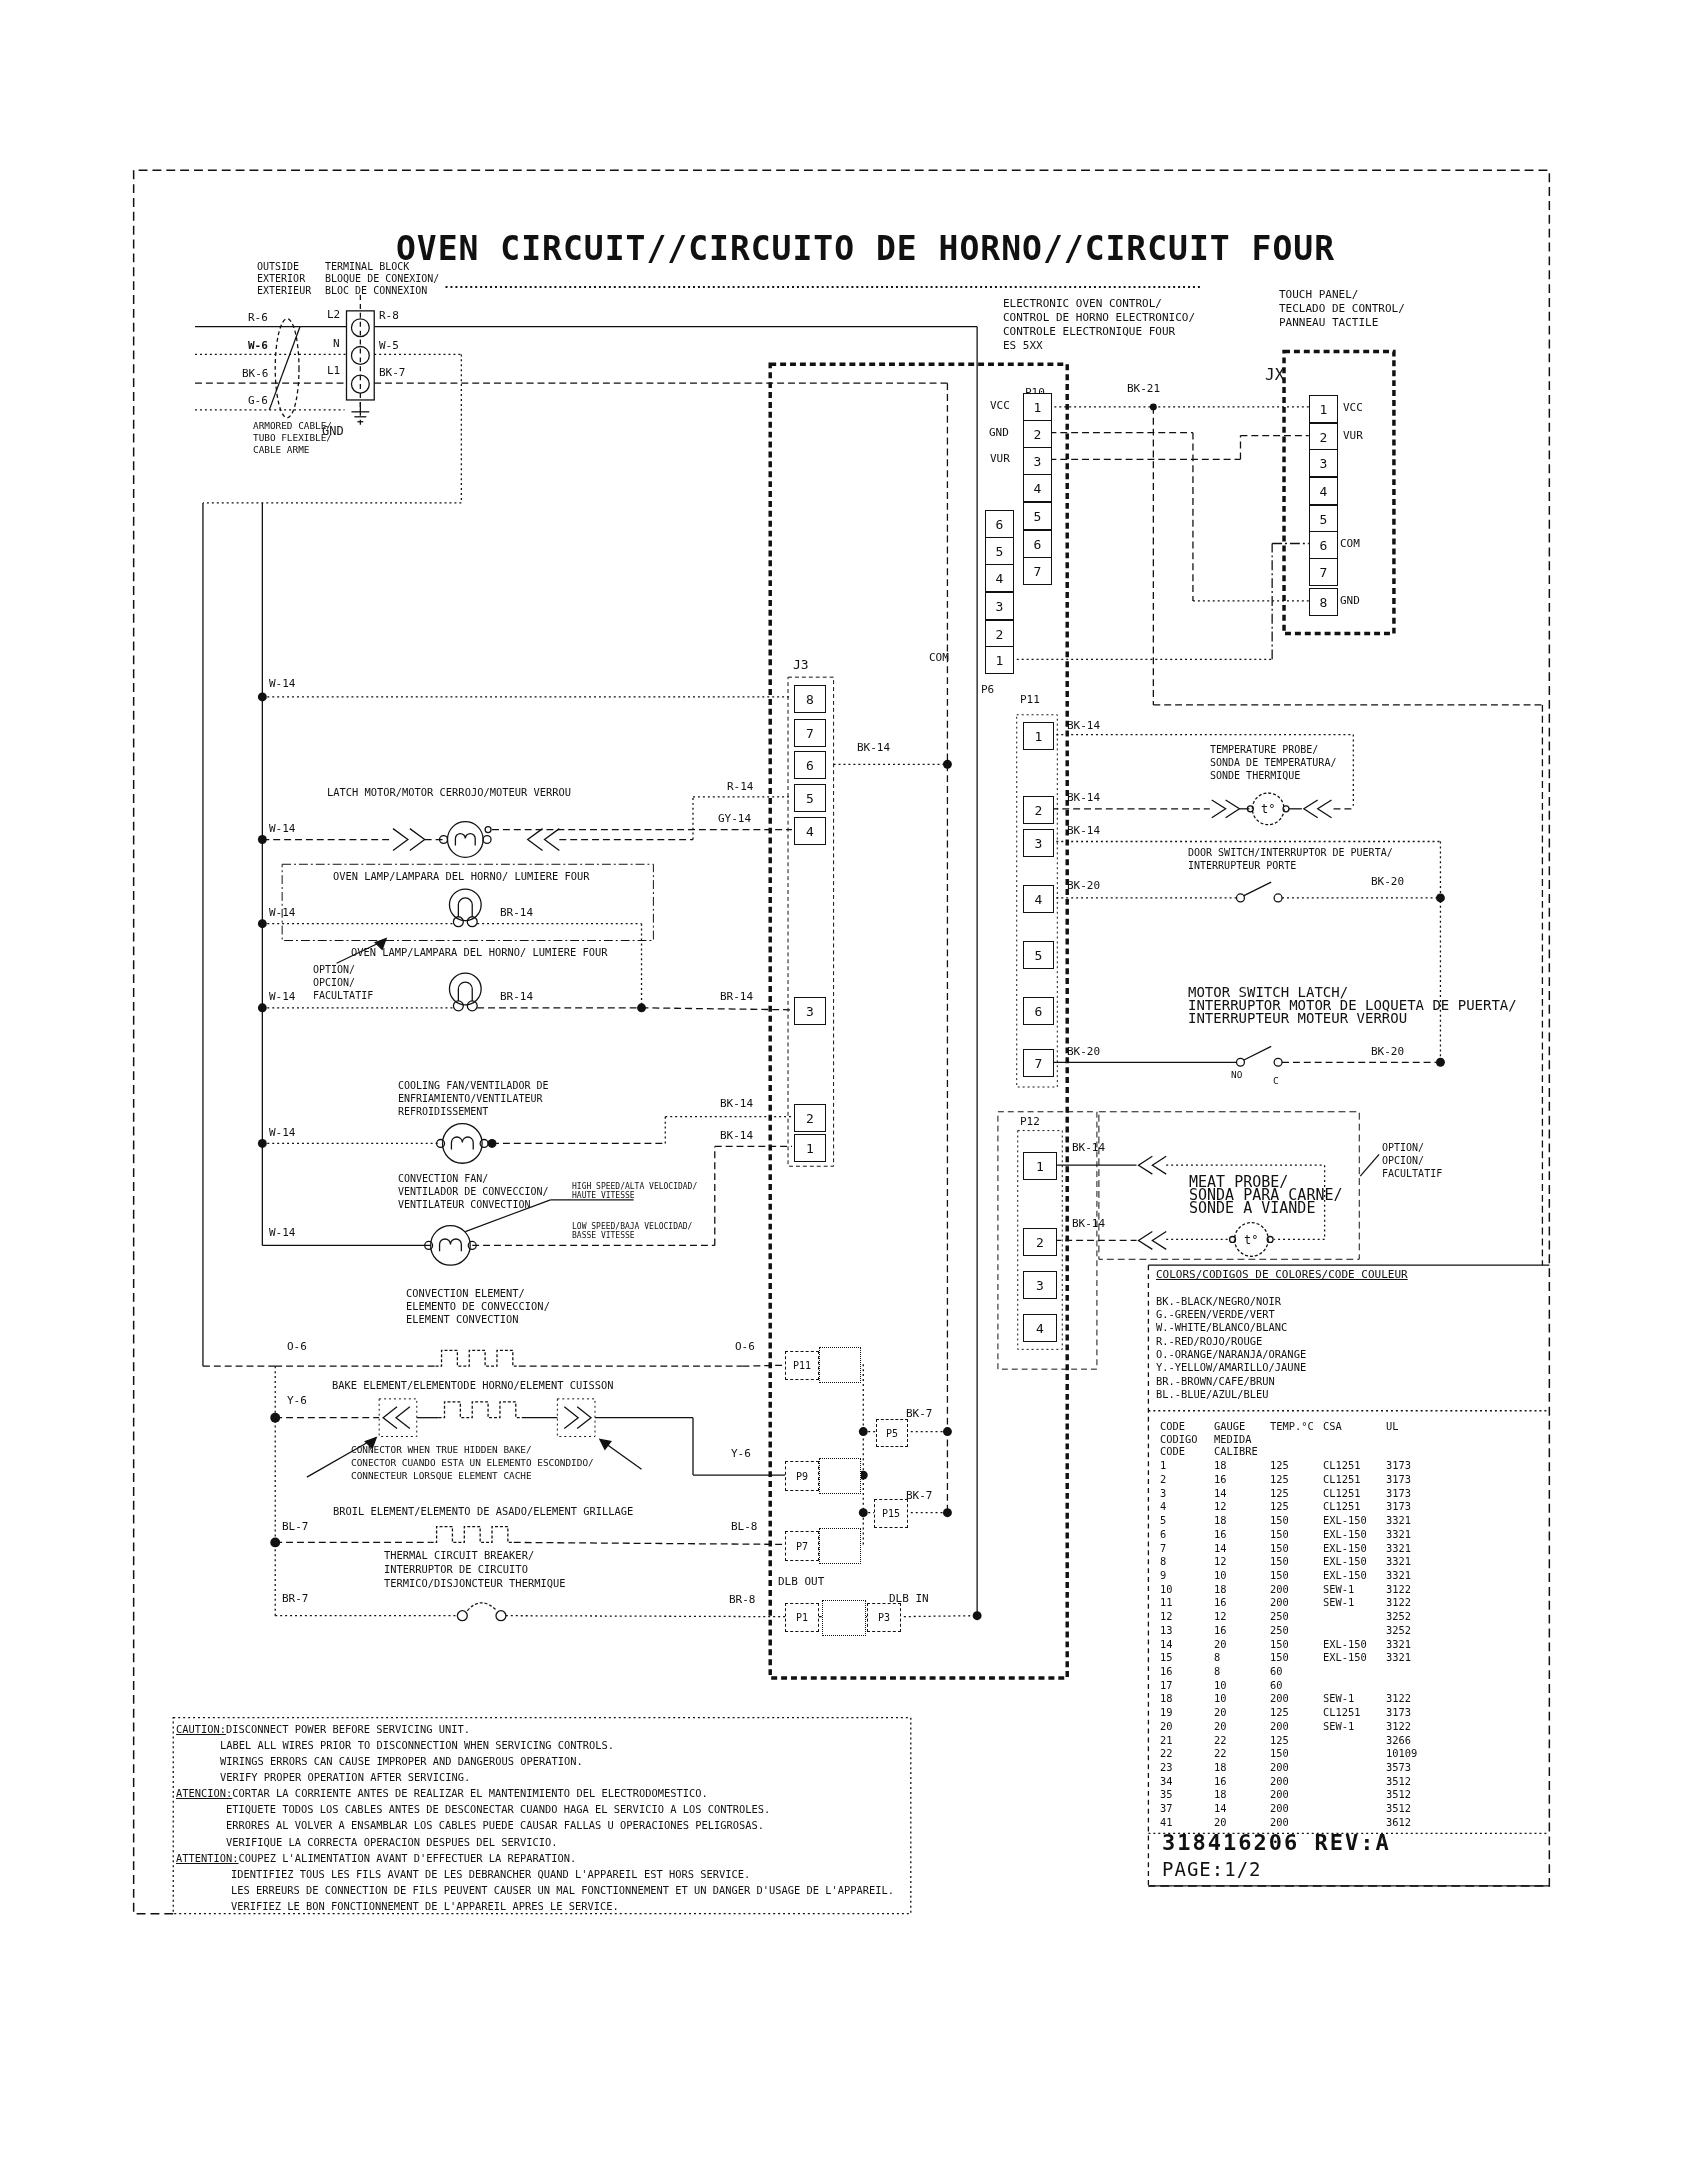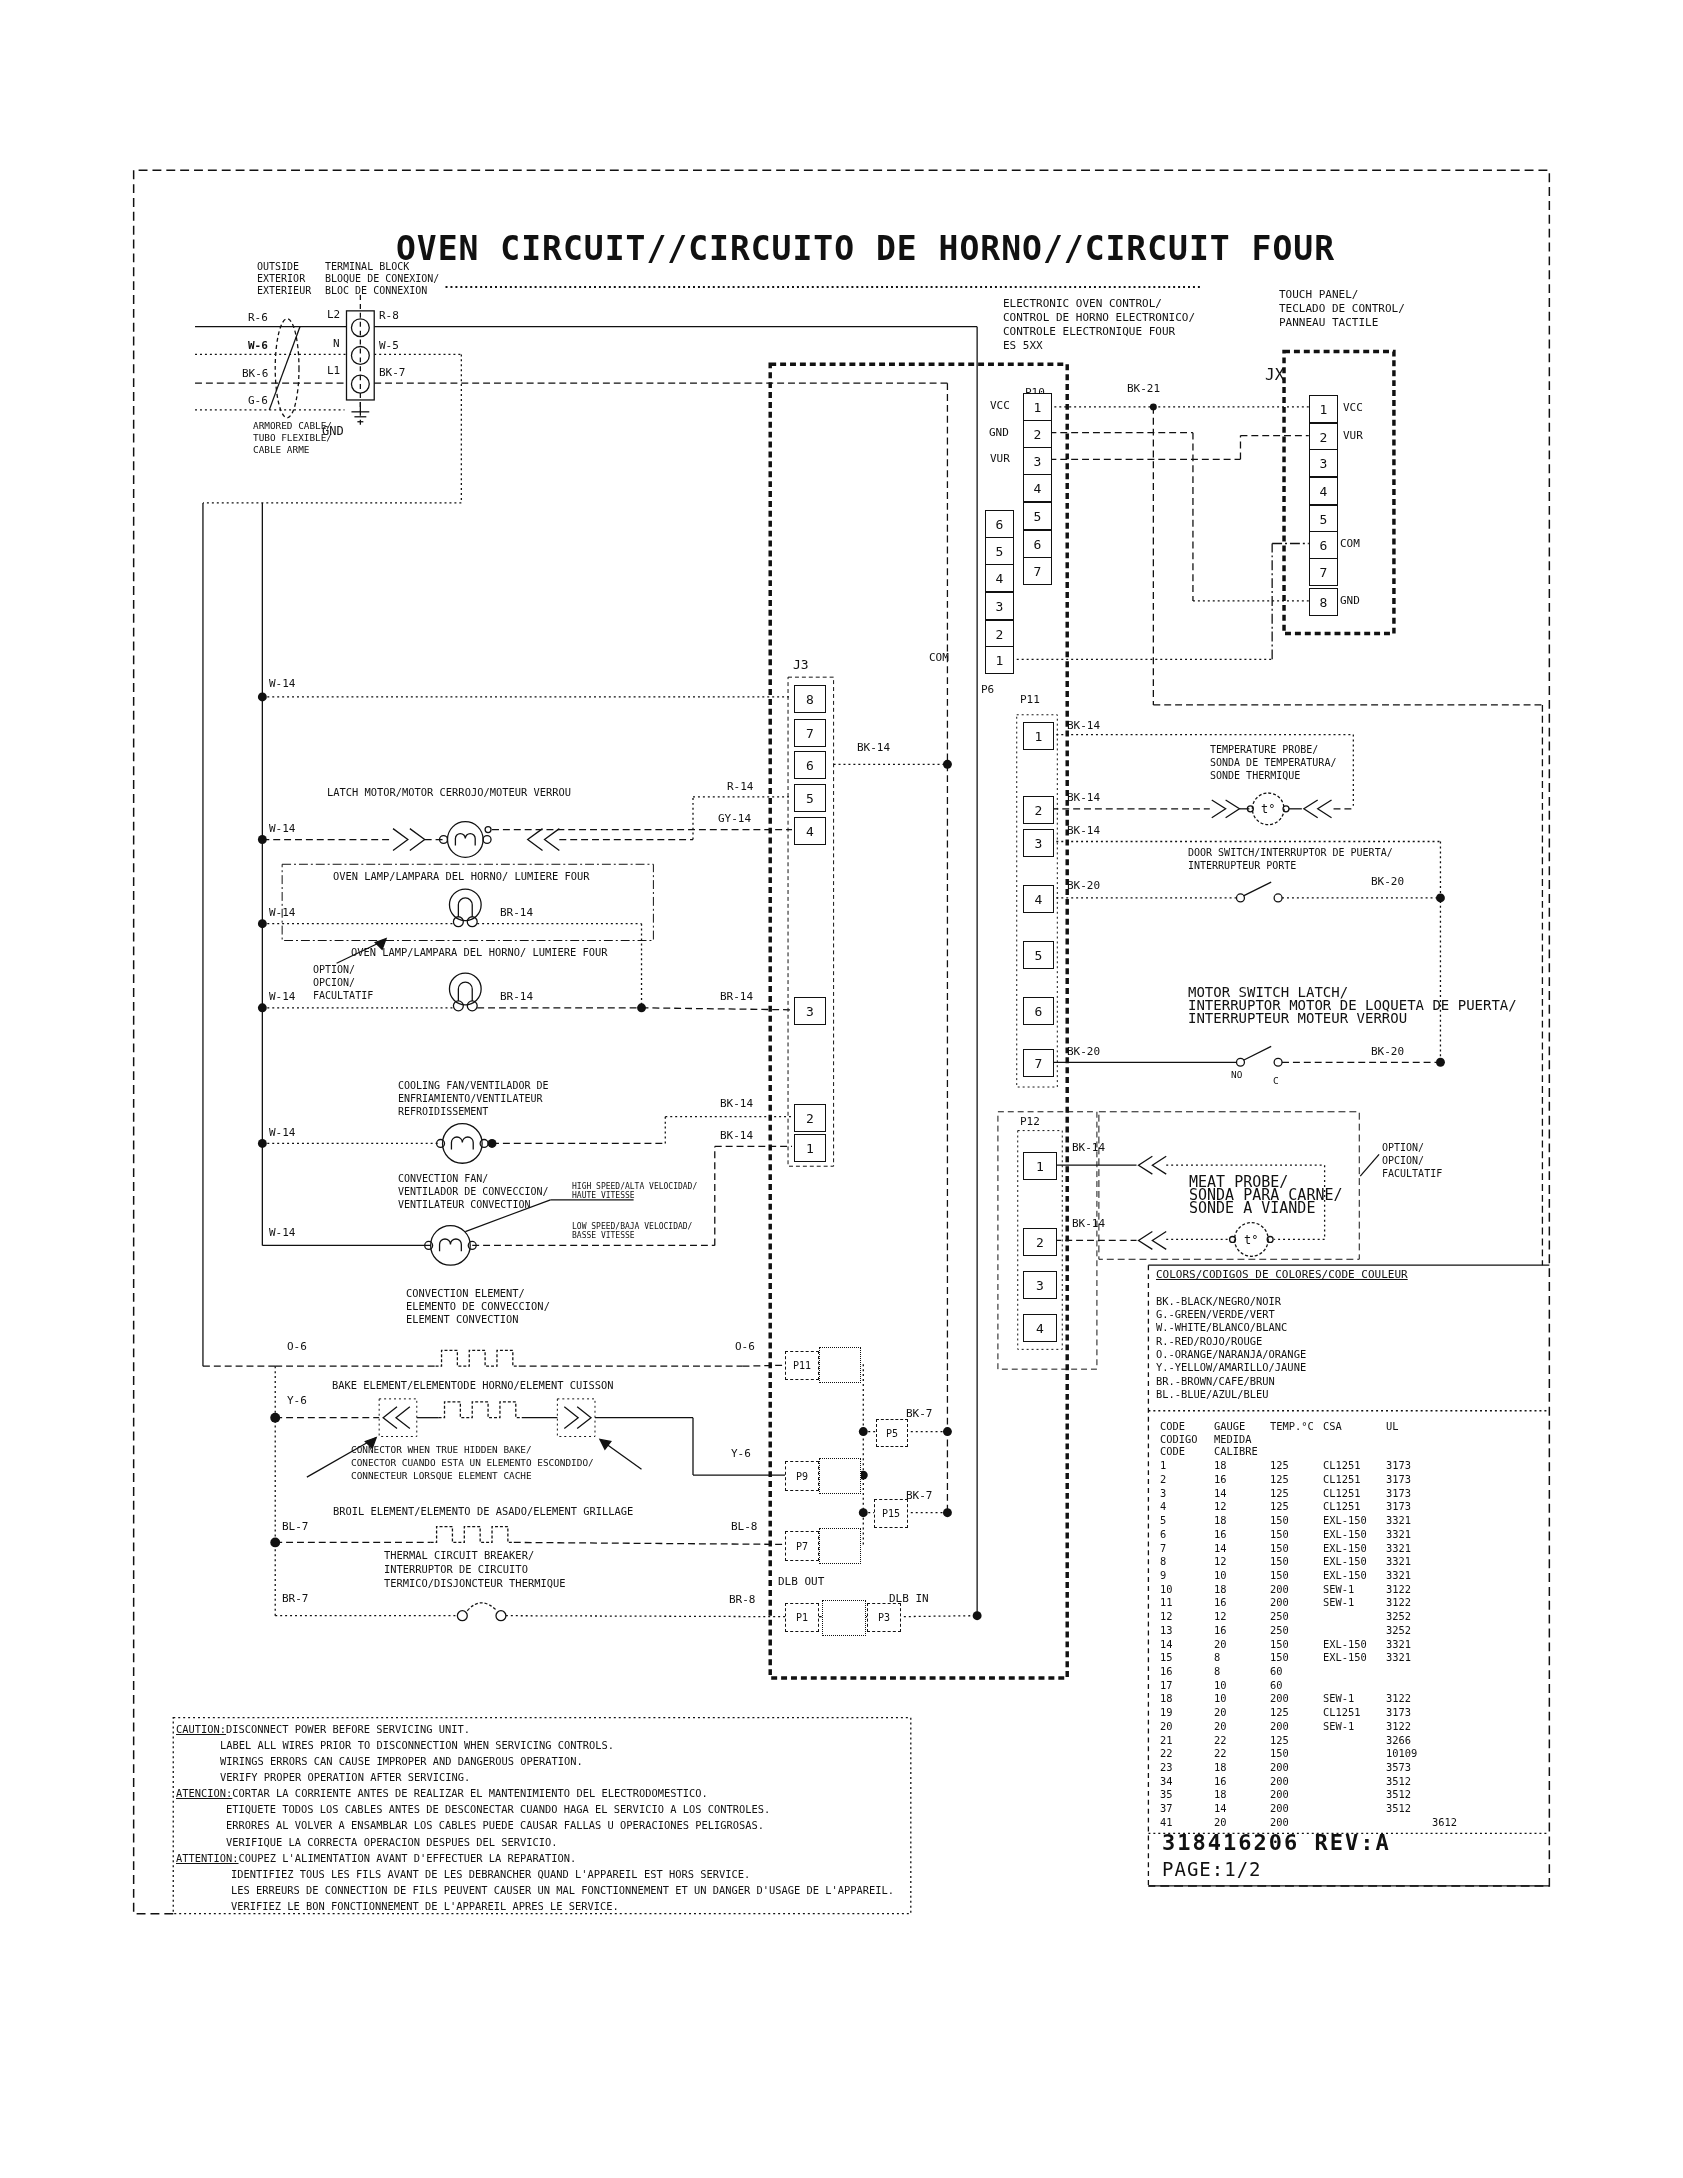--- a/index.html
+++ b/index.html
@@ -611,21 +611,21 @@
       <div class="tline" style="left: 1214px; top: 1788px;">18</div>
       <div class="tline" style="left: 1270px; top: 1788px;">200</div>
       <div class="tline" style="left: 1386px; top: 1788px;">3512</div>
       <div class="tline" style="left: 1160px; top: 1802px;">37</div>
       <div class="tline" style="left: 1214px; top: 1802px;">14</div>
       <div class="tline" style="left: 1270px; top: 1802px;">200</div>
       <div class="tline" style="left: 1386px; top: 1802px;">3512</div>
       <div class="tline" style="left: 1160px; top: 1816px;">41</div>
       <div class="tline" style="left: 1214px; top: 1816px;">20</div>
       <div class="tline" style="left: 1270px; top: 1816px;">200</div>
-      <div class="tline" style="left: 1432px; top: 1816px;">3612</div>
+      <div class="tline" style="left: 1386px; top: 1816px;">3612</div>
     </div>
 <div id="caution-layer">
       <div class="caut" style="left: 176px; top: 1723px;"><span class="hd">CAUTION:</span><span>DISCONNECT POWER BEFORE SERVICING UNIT.</span></div>
       <div class="caut" style="left: 220px; top: 1739px;"><span>LABEL ALL WIRES PRIOR TO DISCONNECTION WHEN SERVICING CONTROLS.</span></div>
       <div class="caut" style="left: 220px; top: 1755px;"><span>WIRINGS ERRORS CAN CAUSE IMPROPER AND DANGEROUS OPERATION.</span></div>
       <div class="caut" style="left: 220px; top: 1771px;"><span>VERIFY PROPER OPERATION AFTER SERVICING.</span></div>
       <div class="caut" style="left: 176px; top: 1787px;"><span class="hd">ATENCION:</span><span>CORTAR LA CORRIENTE ANTES DE REALIZAR EL MANTENIMIENTO DEL ELECTRODOMESTICO.</span></div>
       <div class="caut" style="left: 226px; top: 1803px;"><span>ETIQUETE TODOS LOS CABLES ANTES DE DESCONECTAR CUANDO HAGA EL SERVICIO A LOS CONTROLES.</span></div>
       <div class="caut" style="left: 226px; top: 1819px;"><span>ERRORES AL VOLVER A ENSAMBLAR LOS CABLES PUEDE CAUSAR FALLAS U OPERACIONES PELIGROSAS.</span></div>
       <div class="caut" style="left: 226px; top: 1836px;"><span>VERIFIQUE LA CORRECTA OPERACION DESPUES DEL SERVICIO.</span></div>

